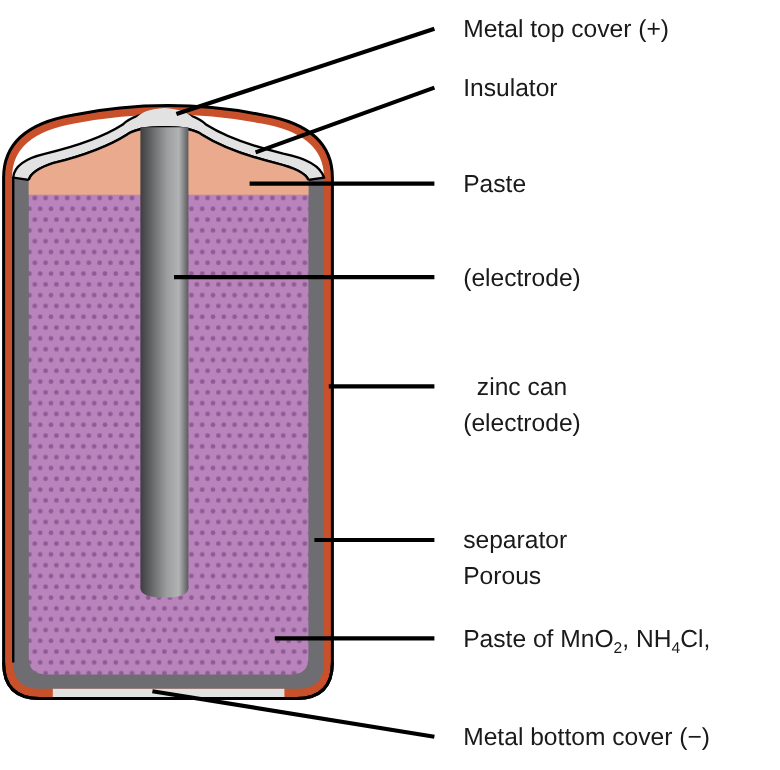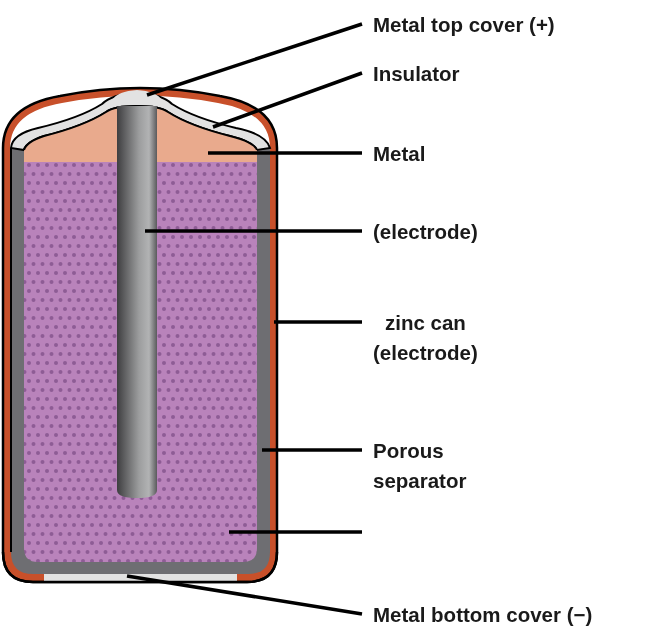--- a/index.html
+++ b/index.html
@@ -1,20 +1,20 @@
 <!DOCTYPE html>
 <html><head>
 <meta charset="utf-8">
 <style>
   html, body { margin:0; padding:0; background:#ffffff; }
   body { width:650px; height:642px; position:relative; overflow:hidden;
          font-family:"Liberation Sans", sans-serif; }
   #diagram { position:absolute; left:0; top:0; }
-  .label { position:absolute; left:373px; font-size:20.5px; line-height:30px;
-           color:#1a1a1a; white-space:nowrap;font-weight:bold; }
+  .label { position:absolute; left:386px; font-size:20.5px; line-height:30px;
+           color:#1a1a1a; white-space:nowrap; }
   .label sub { font-size:13px; vertical-align:-5px; line-height:0; }
 </style>
 </head>
 <body>
 
 <svg id="diagram" width="650" height="642" viewBox="0 0 650 642" xmlns="http://www.w3.org/2000/svg">
   <defs>
     <pattern id="dots" width="9" height="18" patternUnits="userSpaceOnUse">
       <rect width="9" height="18" fill="#b983bb"></rect>
       <circle cx="2" cy="3" r="2" fill="#8e5c95"></circle>
@@ -68,32 +68,33 @@
     <line x1="145" y1="231" x2="362" y2="231"></line>
     <line x1="274" y1="322" x2="362" y2="322"></line>
     <line x1="262" y1="450" x2="362" y2="450"></line>
     <line x1="229" y1="532" x2="362" y2="532"></line>
     <line x1="127" y1="576" x2="362" y2="614"></line>
   </g>
 </svg>
 
 <div class="label" style="top:10px;">Metal top cover (+)</div>
 <div class="label" style="top:59px;">Insulator</div>
-<div class="label" style="top:139px;">Metal</div>
+<div class="label" style="top:139px;">Paste</div>
 
 <div class="label" style="top:217px;">
   <div>(electrode)</div>
 </div>
 
 <div class="label" style="top:308px;text-align:center;">
   <div>zinc can</div>
   <div>(electrode)</div>
 </div>
 
 <div class="label" style="top:436px;">
+  <div>separator</div>
   <div>Porous</div>
-  <div>separator</div>
 </div>
 
 <div class="label" style="top:518px;">
+  <div><span>Paste of MnO</span><sub>2</sub><span>, NH</span><sub>4</sub><span>Cl,</span></div>
 </div>
 
 <div class="label" style="top:600px;">Metal bottom cover (−)</div>
 
 </body></html>

